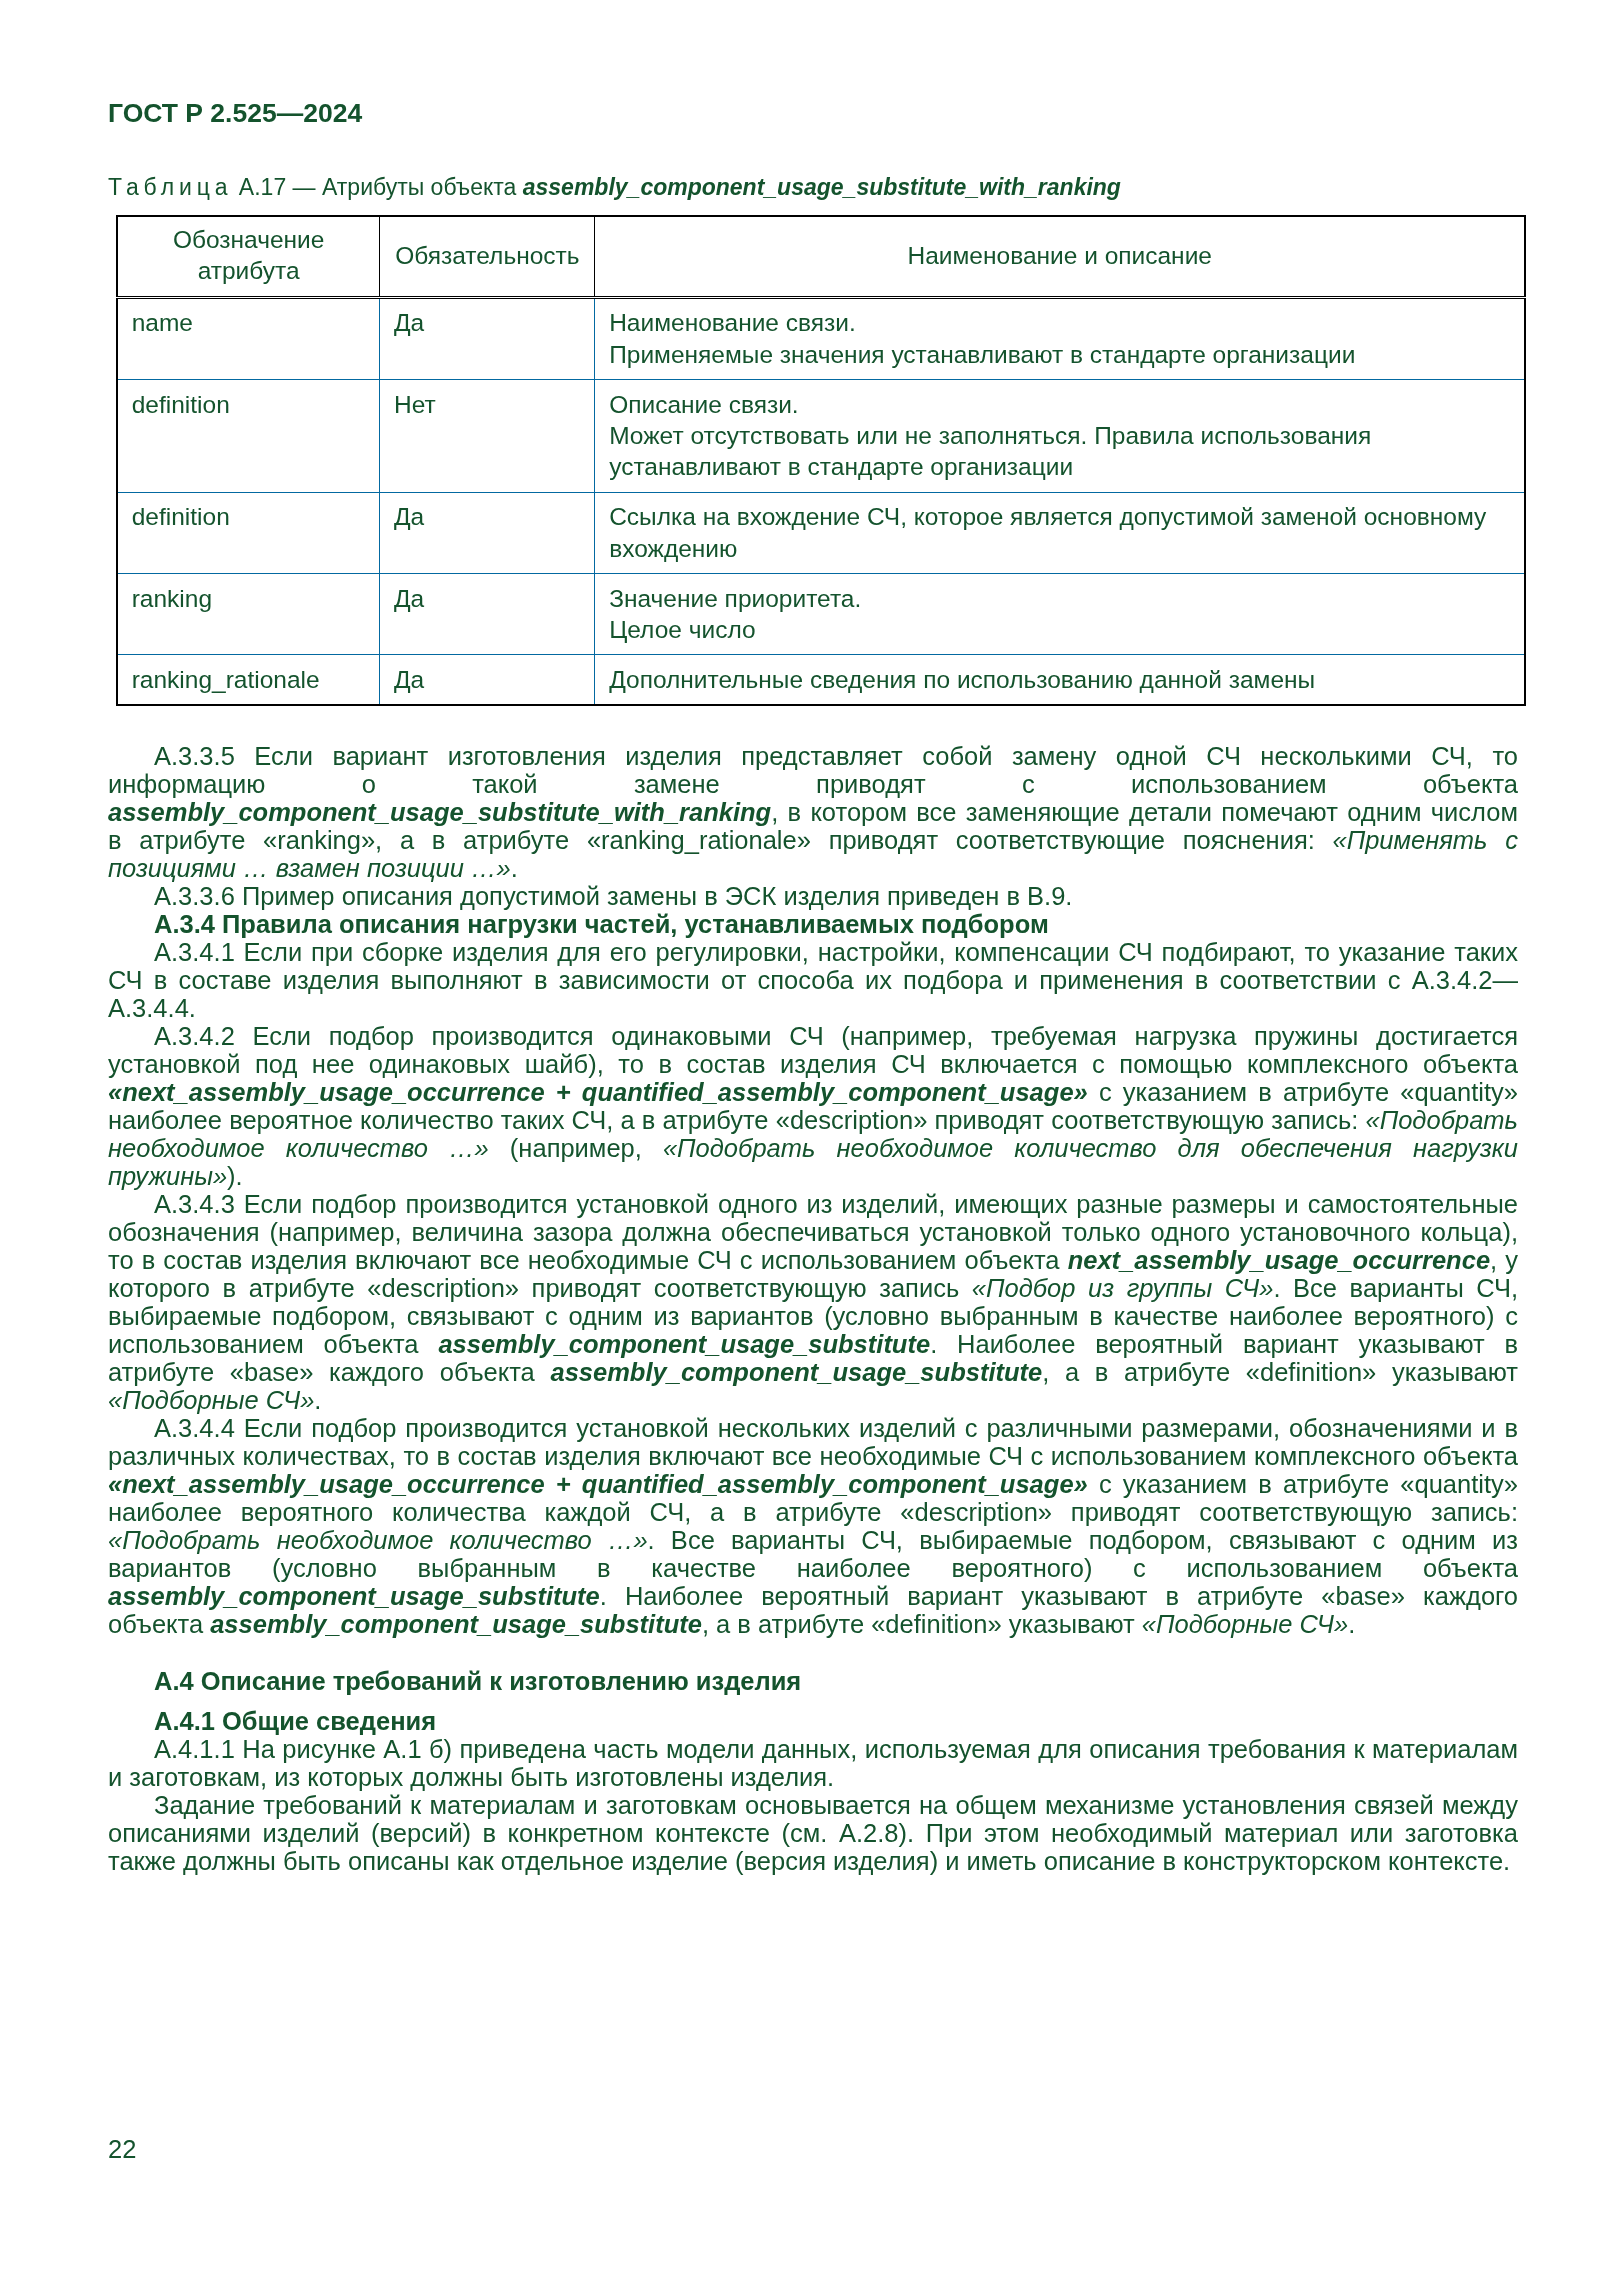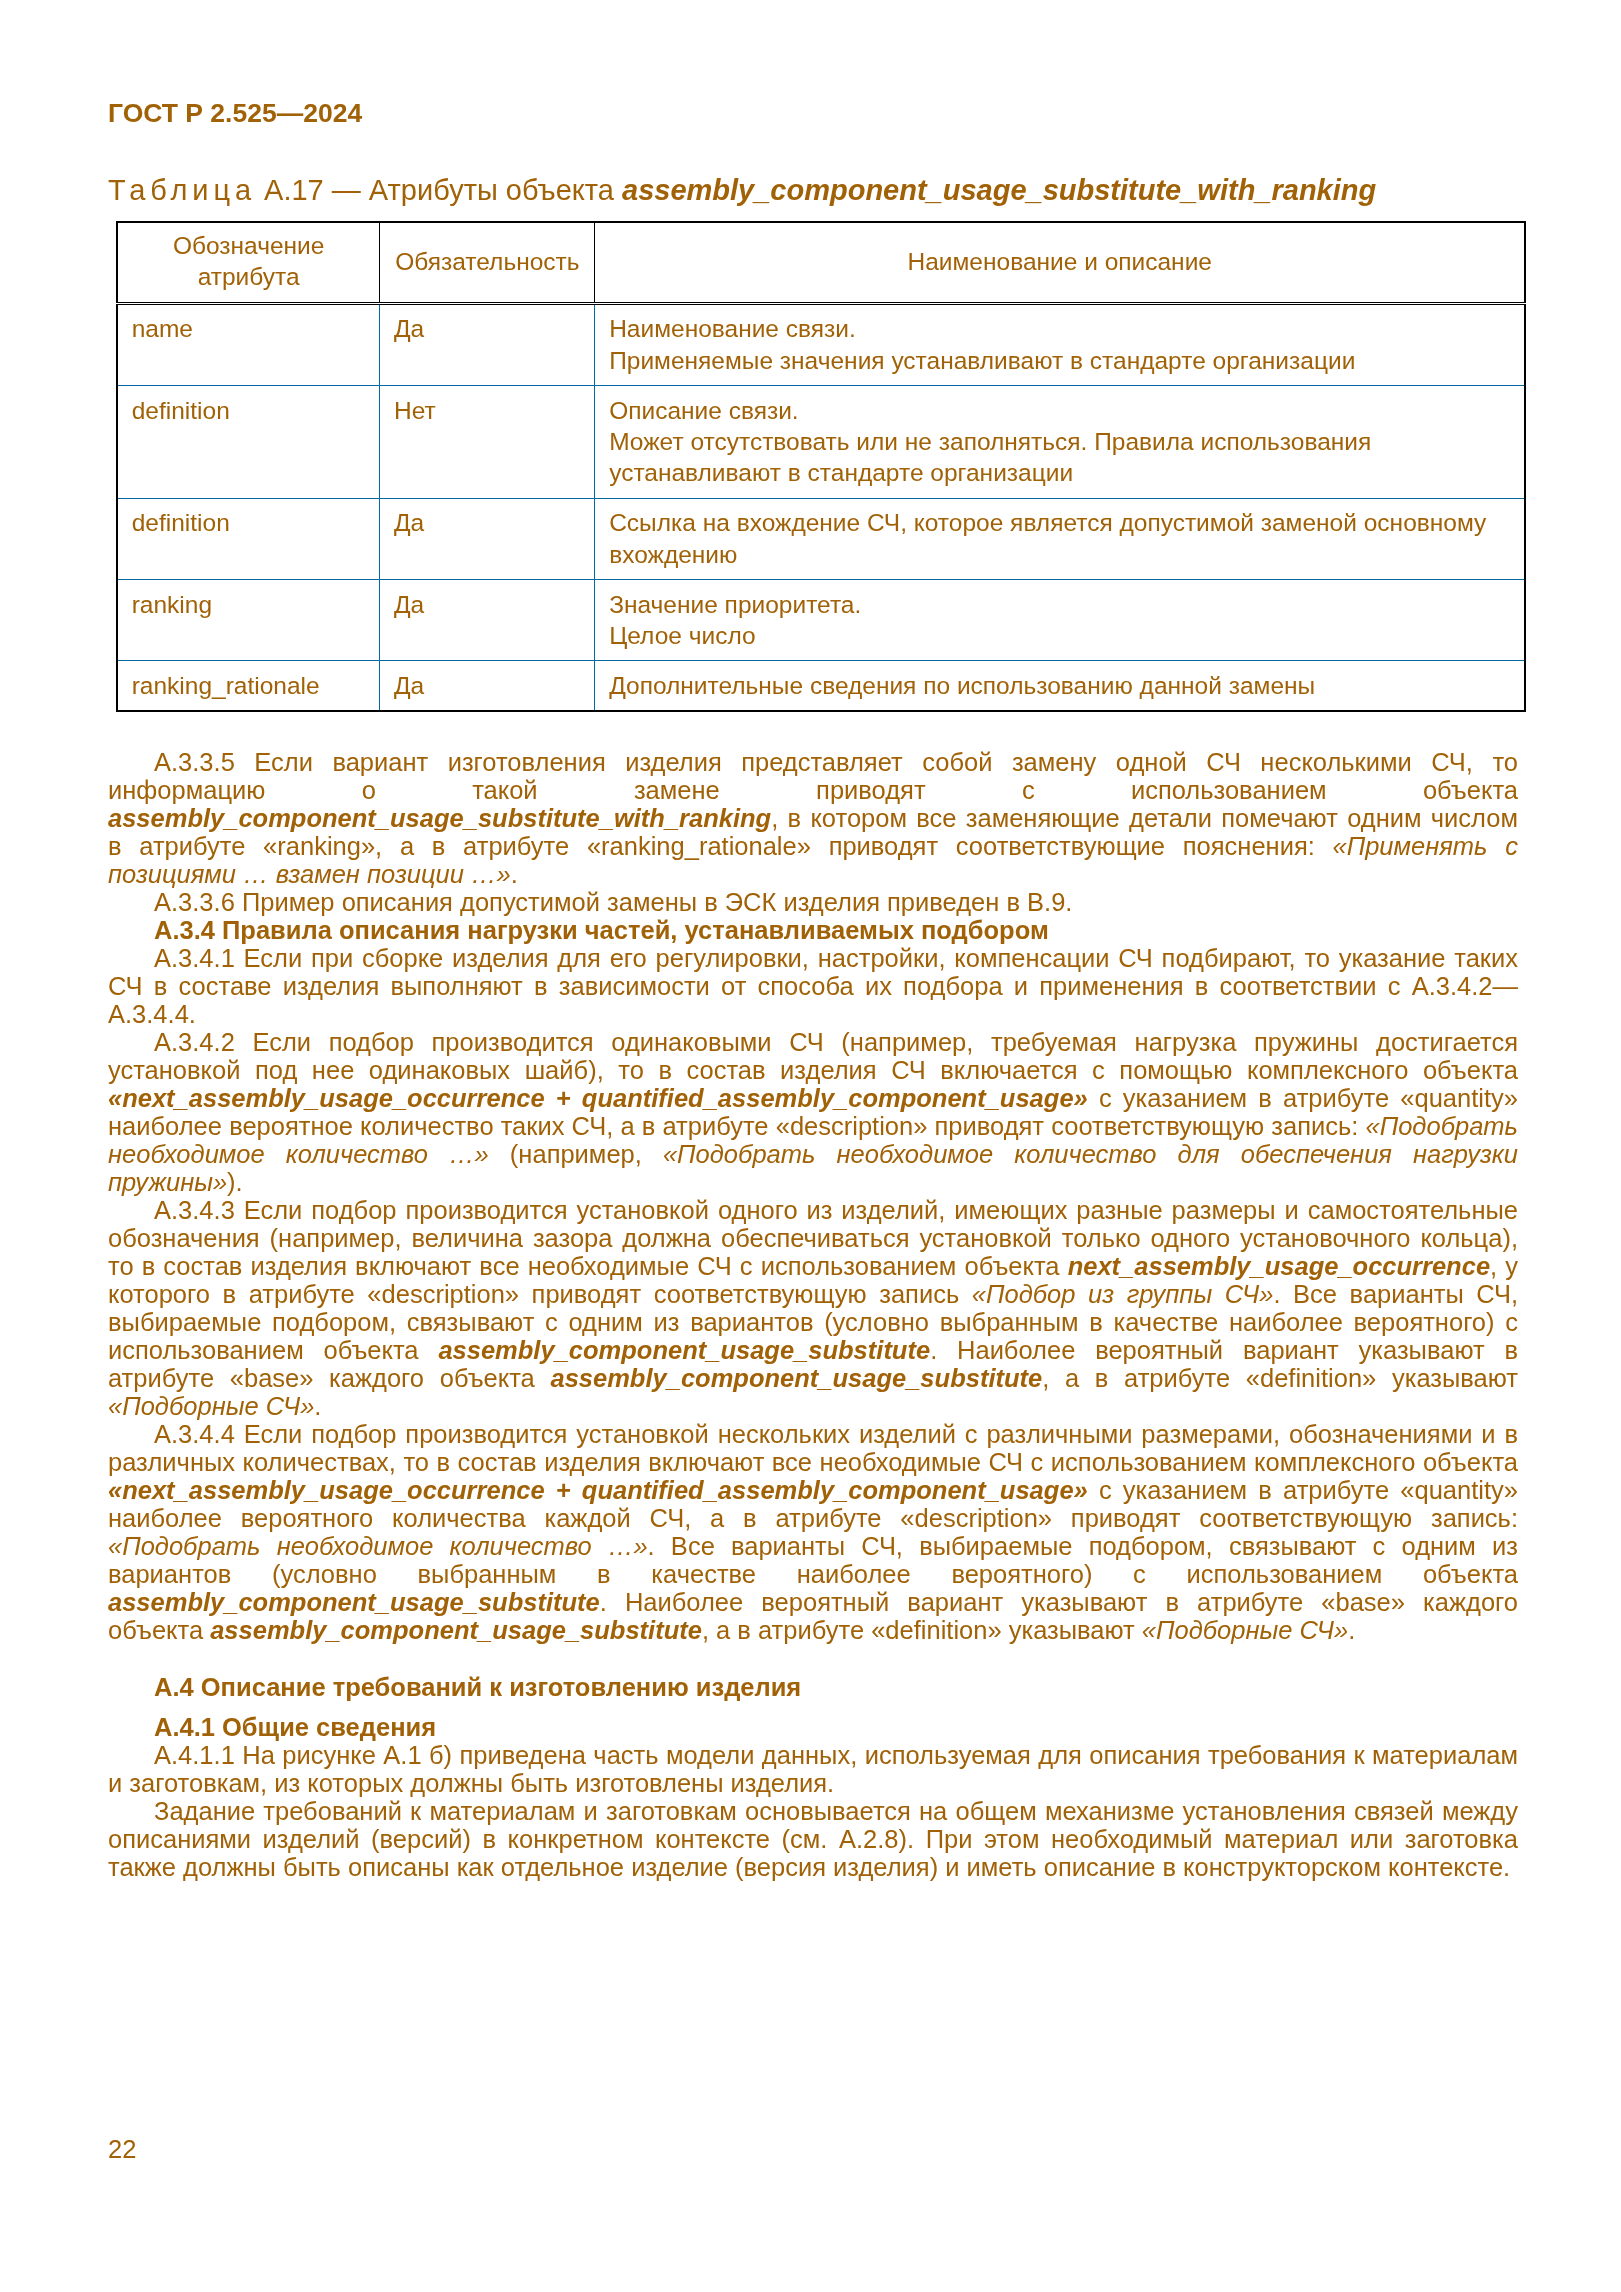--- a/index.html
+++ b/index.html
@@ -5,33 +5,33 @@
   html, body {
     margin: 0;
     padding: 0;
     background: #ffffff;
   }
   .page {
     position: relative;
     width: 1621px;
     height: 2293px;
     background: #ffffff;
-    color: #a16207;
+    color: #14532d;
     font-family: "Liberation Sans", sans-serif;
     box-sizing: border-box;
     padding: 98px 103px 0 108px;
     overflow: hidden;
   }
   .doc-header {
     font-size: 26.5px;
     font-weight: bold;
   }
   .table-caption {
     margin: 45px 0 13.7px 0;
-    font-size: 29px;
+    font-size: 23px;
   }
   .spaced-word { letter-spacing: 4.9px; }
   .bi { font-weight: bold; font-style: italic; }
   .b { font-weight: bold; }
   .i { font-style: italic; }
 
   table.attr-table {
     width: 100%;
     border-collapse: collapse;
     border: 2px solid #000;

